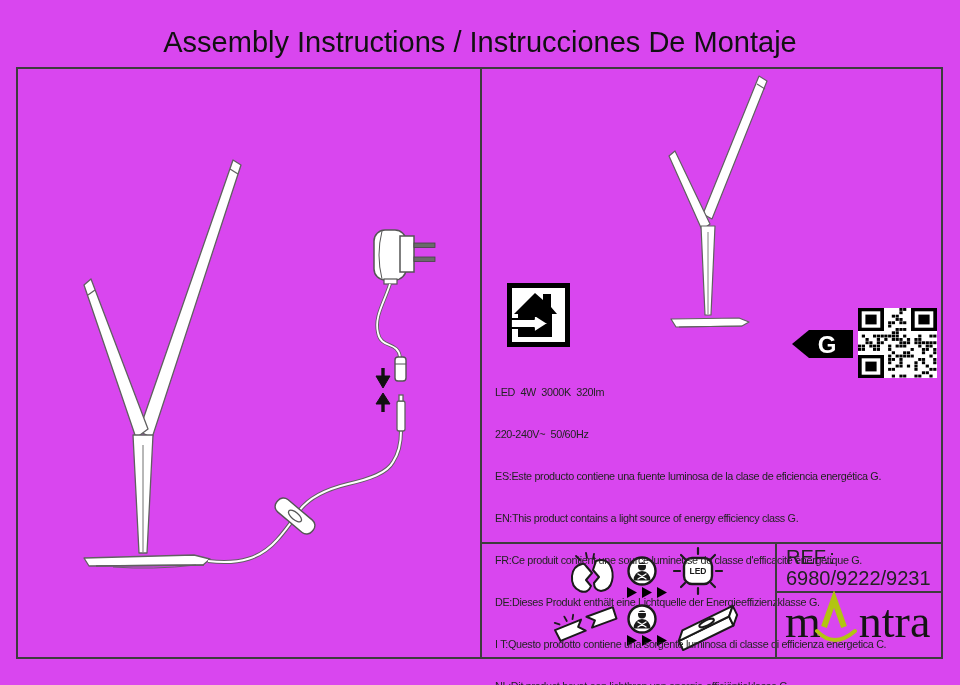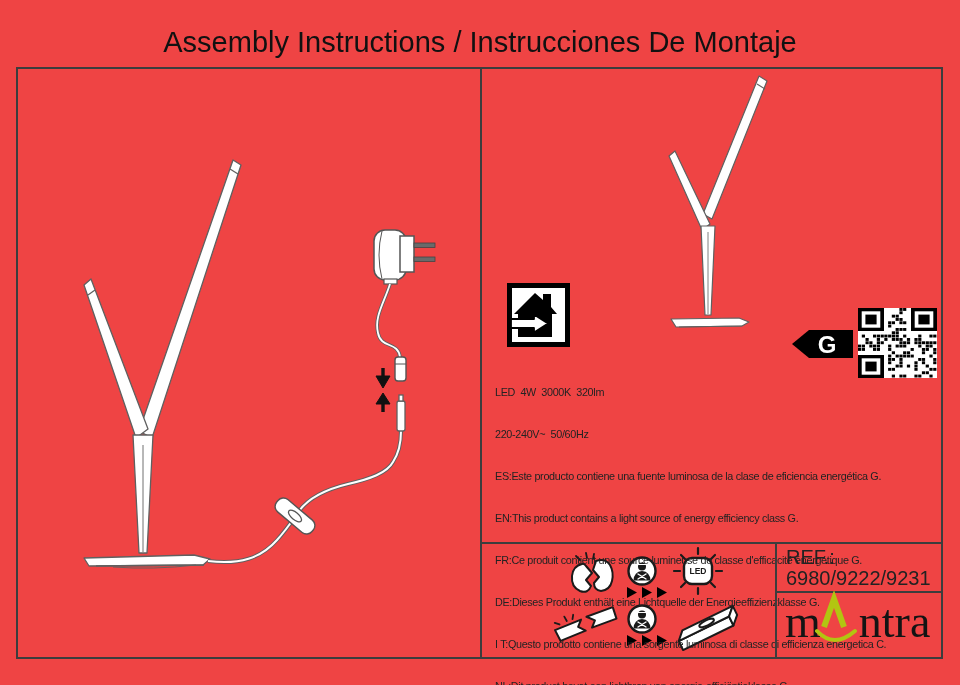--- a/index.html
+++ b/index.html
@@ -1,16 +1,16 @@
 <!DOCTYPE html>
 <html><head>
 <meta charset="utf-8">
 <style>
   html,body{margin:0;padding:0;background:#f2f2f2;}
-  .page{position:relative;width:960px;height:685px;background:#ef4444;
+  .page{position:relative;width:960px;height:685px;background:#d946ef;
         font-family:"Liberation Sans",sans-serif;color:#1c1c1c;overflow:hidden;}
   .title{position:absolute;left:0;top:26px;width:100%;text-align:center;
          font-size:29px;letter-spacing:0;color:#111;white-space:nowrap;}
   .sheet{position:absolute;left:16px;top:67px;width:923px;height:588px;
          border:2px solid #3d3d3d;}
   .divider-v{position:absolute;left:462px;top:0;width:2px;height:588px;background:#3d3d3d;}
   .half{position:absolute;top:0;height:588px;}
   .half.left{left:0;width:462px;}
   .half.right{left:464px;width:459px;}
   .half svg{position:absolute;left:0;top:0;}

